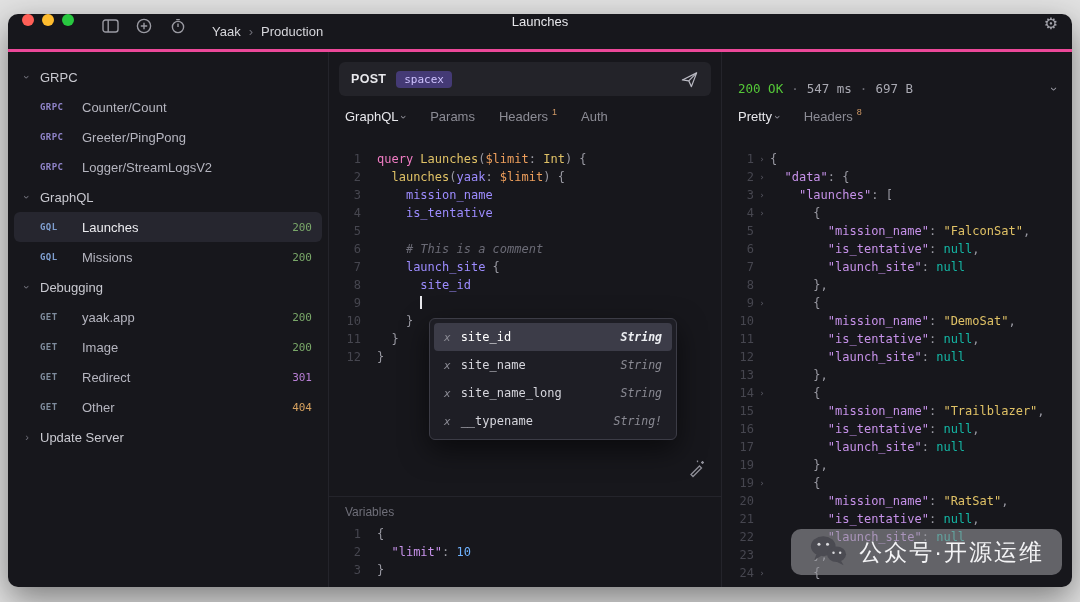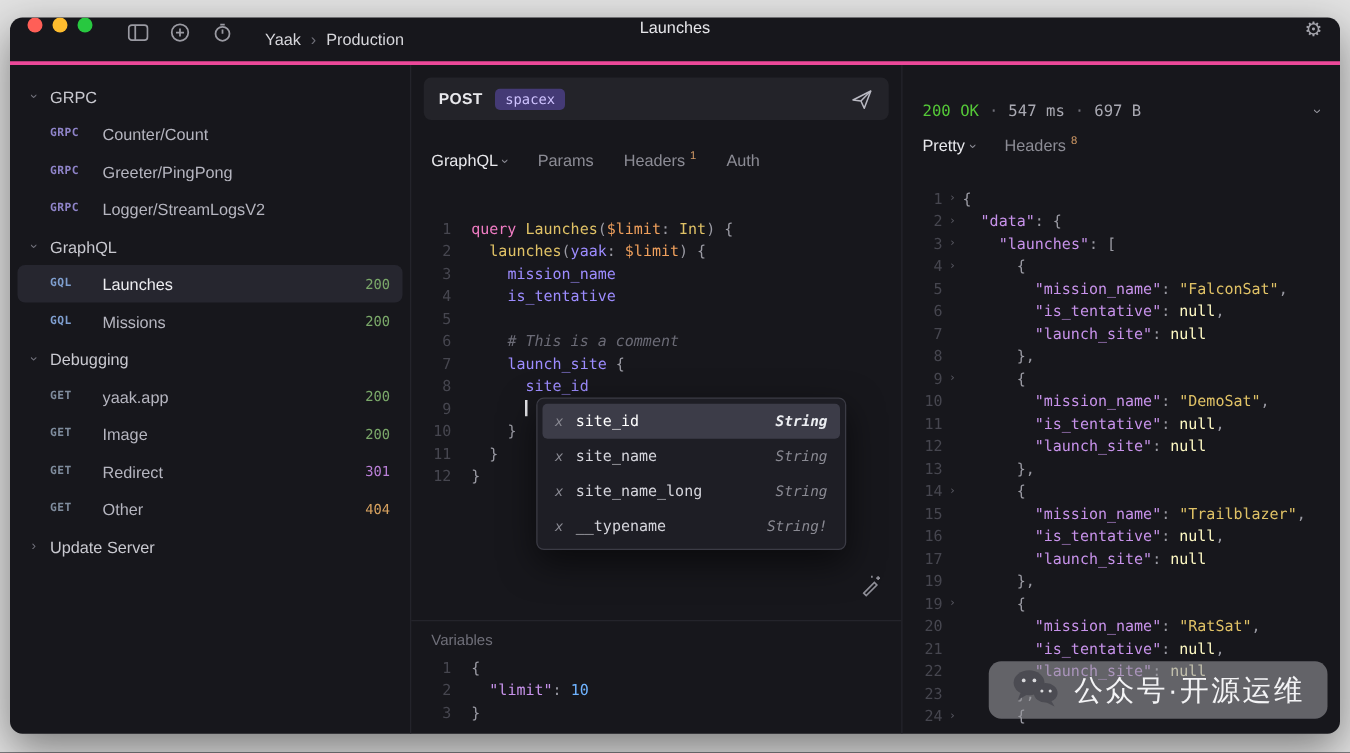--- a/index.html
+++ b/index.html
@@ -25,21 +25,21 @@
   .breadcrumb{ display:flex; align-items:center; gap:8px; margin-left:14px; font-size:13px;}
   .bc-app{ color:#d6d6db;} .bc-sep{ color:#6f6f78;} .bc-ws{ color:#d6d6db;}
   .tb-title{ position:absolute; left:50%; transform:translateX(-50%);
     color:#e6e6ea; font-size:13px; }
   .gear{ margin-left:auto; font-size:16px; color:#a3a3ab; cursor:default;}
 
   
   .content{ flex:1; display:flex; min-height:0; }
   .sidebar{ width:321px; flex-shrink:0; border-right:1px solid #24242b; padding:10px 6px; overflow:hidden;}
   .request-pane{ width:393px; flex-shrink:0; border-right:1px solid #24242b;
-    display:flex; flex-direction:column; position:relative;gap:12px;}
+    display:flex; flex-direction:column; position:relative;}
   .response-pane{ flex:1; display:flex; flex-direction:column; position:relative; min-width:0;}
 
   
   .sb-group{ height:30px; display:flex; align-items:center; gap:8px; padding:0 8px;
     color:#c9c9d0; font-size:13px; border-radius:6px;}
   .sb-chev{ width:10px; color:#71717b; font-size:11px; text-align:center;}
   .rot{ display:inline-block; transform:rotate(90deg); }
   .sb-item{ height:30px; display:flex; align-items:center; gap:8px;
     padding:0 10px 0 26px; border-radius:6px; color:#b5b5bf; font-size:13px;}
   .sb-item.selected{ background:#26262f; }
@@ -72,21 +72,21 @@
   .editor{ padding:14px 0 0 6px; font-family:"DejaVu Sans Mono",monospace; }
   .gql-editor{ flex:1; min-height:0; }
   .cl{ display:flex; height:18px; line-height:18px; font-size:12px;}
   .ln{ width:26px; text-align:right; color:#46464f; flex-shrink:0;}
   .fold{ width:16px; text-align:center; color:#5a5a64; font-size:9px; flex-shrink:0;}
   .code{ white-space:pre; color:#c8c8d0;}
   .tk-kw{color:#f07cc3;} .tk-fn{color:#e0c266;} .tk-var{color:#ee9f5c;}
   .tk-fld{color:#9d8cff;} .tk-typ{color:#e0c266;}
   .tk-cmt{color:#6b6b76; font-style:italic;}
   .tk-pn{color:#9a9aa3;} .tk-pl{color:#c8c8d0;}
-  .tk-key{color:#c792ea;} .tk-str{color:#e0c266;} .tk-nul{color:#fef9c3;} .tk-num{color:#6fb3ff;}
+  .tk-key{color:#c792ea;} .tk-str{color:#e0c266;} .tk-nul{color:#14b8a6;} .tk-num{color:#6fb3ff;}
   .caret{ display:inline-block; width:2px; height:13px; background:#e8e8ec;
     vertical-align:-2px; animation:blink 1s step-end infinite;}
   @keyframes blink{ 50%{opacity:0;} }
 
   
   .autocomplete{ position:absolute; left:100px; top:266px; width:248px;
     background:#1e1e25; border:1px solid #3c3c46; border-radius:6px;
     box-shadow:0 10px 28px rgba(0,0,0,.55); padding:4px; z-index:5;}
   .ac-item{ display:flex; align-items:center; height:28px; border-radius:4px;
     padding:0 10px; gap:10px; font-family:"DejaVu Sans Mono",monospace;

